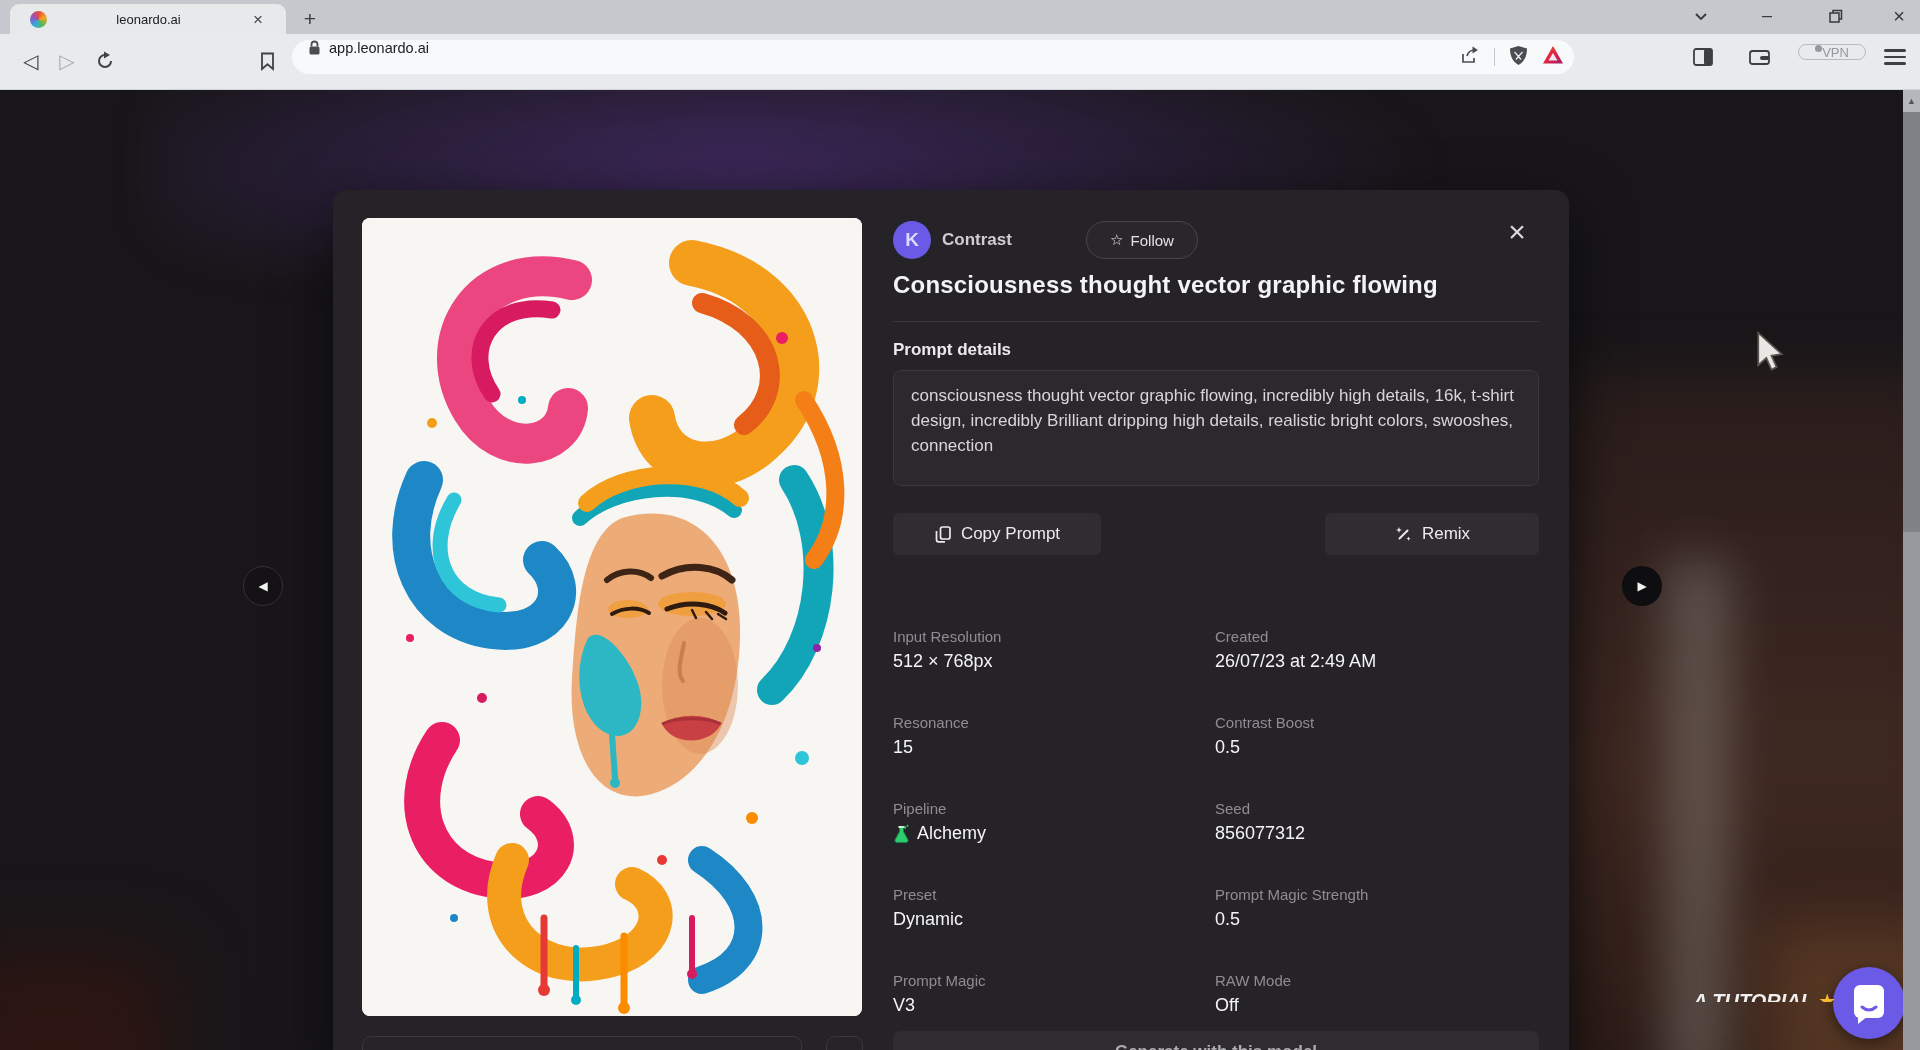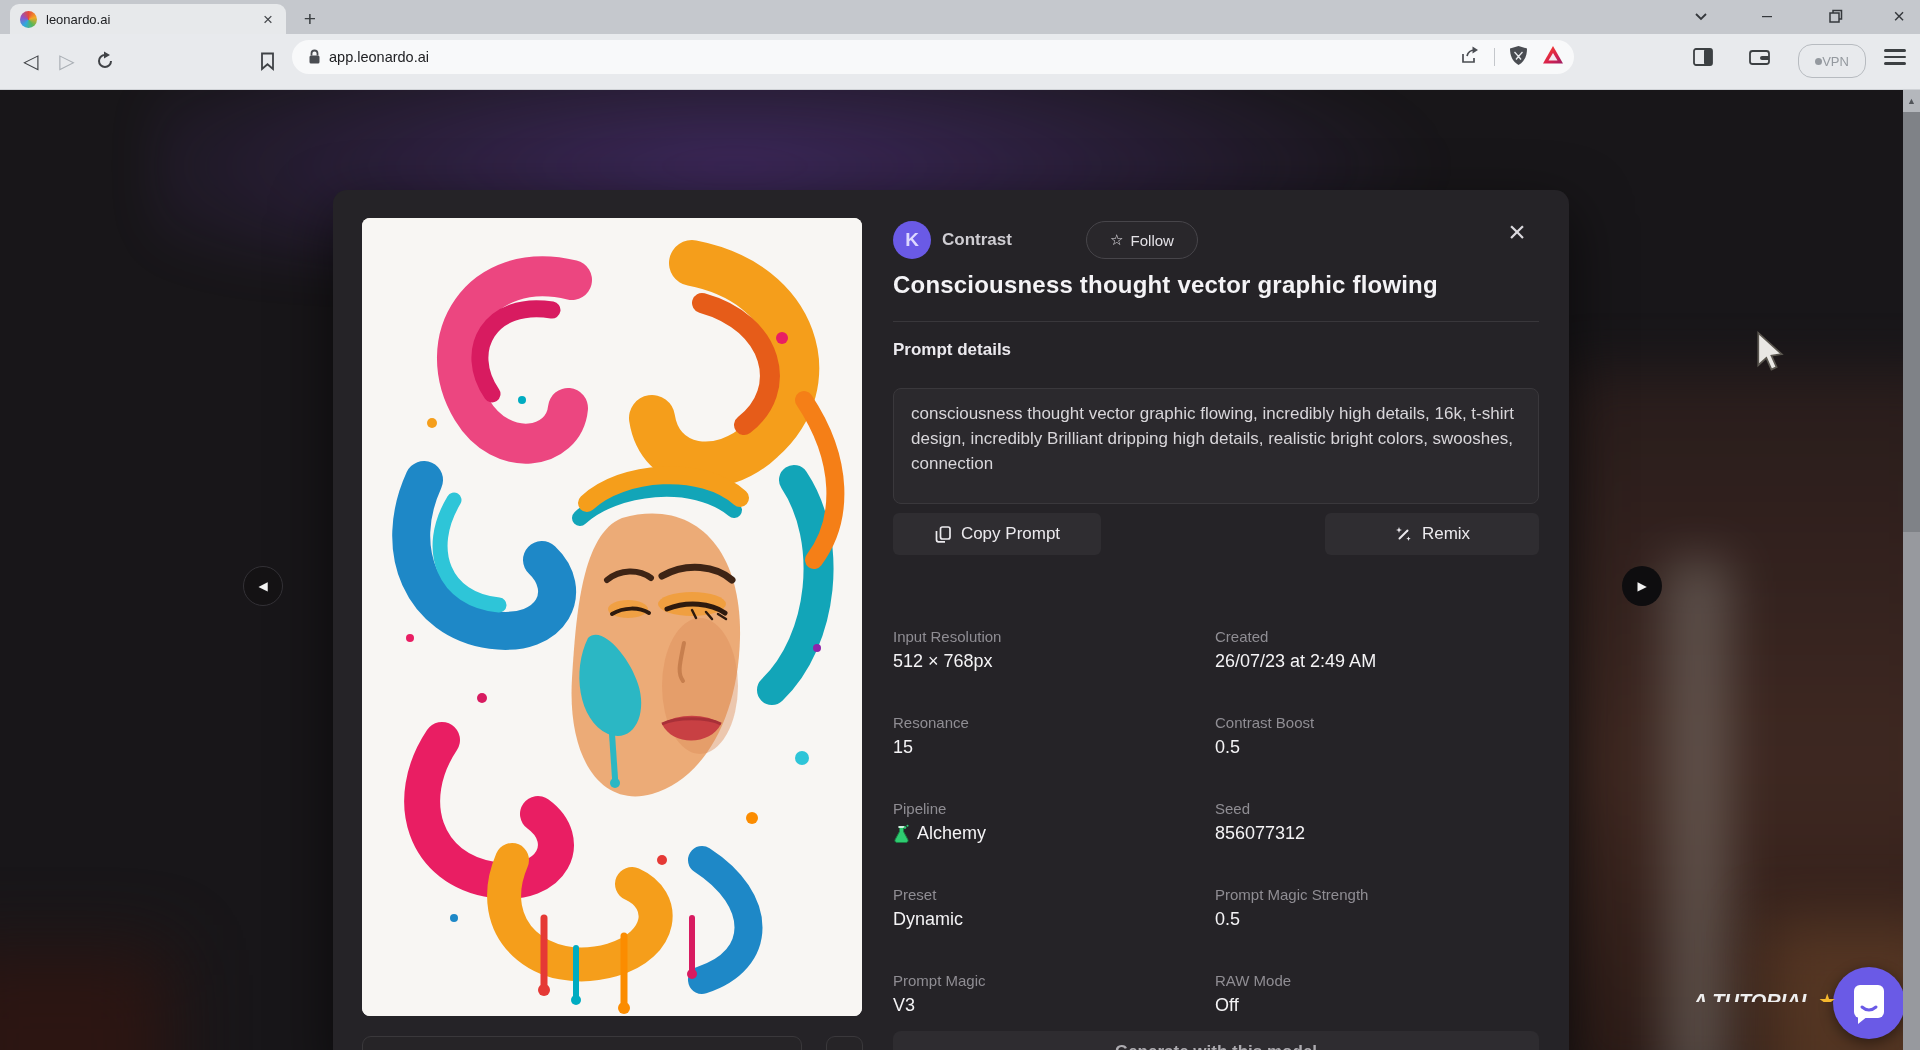--- a/index.html
+++ b/index.html
@@ -3,34 +3,34 @@
 <meta charset="utf-8">
 <style>
   * { margin:0; padding:0; box-sizing:border-box; }
   html,body { width:1920px; height:1050px; background:#000; }
   body { font-family:"Liberation Sans","DejaVu Sans",sans-serif; }
   .screen { position:relative; width:1920px; height:1050px; overflow:hidden; background:#161416; }
   .abs { position:absolute; }
 
   
   .titlebar { left:0; top:0; width:1920px; height:34px; background:#c5c8cd; }
-  .tab { left:10px; top:4px; width:276px; height:30px; background:#e7e9eb; border-radius:9px 9px 0 0; display:flex; align-items:center; padding:0 10px; gap:9px; }
+  .tab { left:10px; top:4px; width:276px; height:30px; background:#e7e9eb; border-radius:9px 9px 0 0; display:flex; align-items:center; padding:0 20px; gap:9px;text-align:center; }
   .favicon { width:17px; height:17px; border-radius:50%; background:conic-gradient(#e5493d,#f5a623,#57b757,#2fa9e0,#8e55c9,#e5493d); flex:0 0 auto; }
   .tab-title { font-size:13px; color:#202124; flex:1; white-space:nowrap; overflow:hidden; }
   .tab-close { font-size:17px; color:#44474b; line-height:1; cursor:default; padding:0 3px; }
   .newtab { left:297px; top:6px; width:26px; height:26px; color:#3c4043; font-size:21px; text-align:center; line-height:25px; }
   .wctl { top:5px; height:24px; color:#35383c; text-align:center; }
   .toolbar { left:0; top:34px; width:1920px; height:56px; background:#e8eaed; border-bottom:1px solid #cfd2d6; }
   .navbtn { top:44px; width:34px; height:34px; display:flex; align-items:center; justify-content:center; font-size:20px; color:#3f4246; }
   .navbtn.disabled { color:#a9aeb4; }
-  .urlbar { left:292px; top:40px; width:1282px; height:34px; background:#f8f9fa; border-radius:17px; display:flex; align-items:center; }
+  .urlbar { left:292px; top:40px; width:1282px; height:34px; background:#f8f9fa; border-radius:17px; display:flex; }
   .url-text { font-size:14.5px; color:#202124; margin-left:8px; }
   .url-right { position:absolute; right:10px; top:0; height:34px; display:flex; align-items:center; gap:14px; }
   .vdiv { width:1px; height:18px; background:#c4c7cb; }
-  .vpn-pill { left:1798px; top:44px; width:68px; height:34px; border:1.5px solid #b7bbc0; border-radius:14px; display:flex; align-items:center; justify-content:center; color:#94999f; font-size:13px; }
+  .vpn-pill { left:1798px; top:44px; width:68px; height:16px; border:1.5px solid #b7bbc0; border-radius:14px; display:flex; justify-content:center; color:#94999f; font-size:13px; }
   .vpn-dot { width:7px; height:7px; border-radius:50%; background:#94999f; }
   .hamburger { left:1884px; top:46px; width:22px; height:22px; display:flex; flex-direction:column; justify-content:center; gap:4px; }
   .hamburger span { display:block; height:2.4px; background:#3c4043; border-radius:2px; }
 
   
   .page { left:0; top:90px; width:1920px; height:960px; background:#181619; overflow:hidden; }
   .glow-purple { left:150px; top:-80px; width:1300px; height:260px; background:radial-gradient(ellipse at 45% 60%, rgba(122,70,200,.38), rgba(122,70,200,0) 70%); filter:blur(22px); }
   .blur-right1 { left:1560px; top:280px; width:400px; height:720px; background:linear-gradient(180deg,#2a1d1c,#432a22 55%,#2d1b16); filter:blur(26px); opacity:.9; }
   .blur-right2 { left:1666px; top:470px; width:64px; height:530px; background:#8d8780; filter:blur(24px); opacity:.45; }
   .blur-right3 { left:1760px; top:830px; width:190px; height:210px; background:#6b4529; filter:blur(30px); opacity:.6; }
@@ -48,21 +48,21 @@
   .mini-sq { left:826px; top:1036px; width:37px; height:40px; background:#262427; border:1px solid #3a383b; border-radius:9px; }
 
   .avatar { left:893px; top:221px; width:38px; height:38px; border-radius:50%; background:#6a5ae6; color:#ddd8ff; font-size:19px; font-weight:700; display:flex; align-items:center; justify-content:center; }
   .username { left:942px; top:230px; font-size:17px; font-weight:600; color:#cfcdd2; }
   .follow-btn { left:1086px; top:221px; width:112px; height:38px; border:1px solid #47454a; border-radius:19px; display:flex; align-items:center; justify-content:center; gap:7px; color:#e3e1e6; font-size:15px; background:#29272b; }
   .follow-star { font-size:15px; color:#e3e1e6; }
   .modal-close { left:1500px; top:216px; width:34px; height:34px; color:#dcdadf; font-size:30px; font-weight:300; text-align:center; line-height:32px; }
   .modal-title { left:893px; top:271px; width:650px; font-size:24px; font-weight:700; color:#f4f3f6; letter-spacing:.2px; }
   .title-divider { left:893px; top:321px; width:646px; height:1px; background:#39373b; }
   .prompt-heading { left:893px; top:340px; font-size:17px; font-weight:700; color:#ebe9ee; }
-  .prompt-box { left:893px; top:388px; width:646px; height:116px; background:#2b292d; border:1px solid #3a383c; border-radius:8px; padding:13px 17px; font-size:17px; line-height:1.47; color:#d8d6da; }
+  .prompt-box { left:893px; top:370px; width:646px; height:116px; background:#2b292d; border:1px solid #3a383c; border-radius:8px; padding:13px 17px; font-size:17px; line-height:1.47; color:#d8d6da; }
   .action-btn { top:513px; height:42px; background:#2f2d31; border-radius:6px; display:flex; align-items:center; justify-content:center; gap:9px; color:#eceaee; font-size:17px; font-weight:400; }
   .details-grid { left:893px; top:628px; width:646px; display:grid; grid-template-columns:322px 1fr; row-gap:42px; }
   .detail-label { font-size:15px; color:#8f8d93; margin-bottom:6px; }
   .detail-value { font-size:18px; font-weight:400; color:#f4f3f5; display:flex; align-items:center; gap:7px; }
   .generate-btn { left:893px; top:1031px; width:646px; height:52px; background:#2e2c30; border-radius:8px; text-align:center; padding-top:11px; font-size:17px; font-weight:600; color:#aeacb1; }
 
   .nav-circle { width:40px; height:40px; border-radius:50%; display:flex; align-items:center; justify-content:center; color:#f2f2f2; font-size:12px; }
   .nav-left { left:243px; top:566px; background:#141214; border:1.5px solid #333136; }
   .nav-right { left:1622px; top:566px; background:#0e0d0f; }
 

